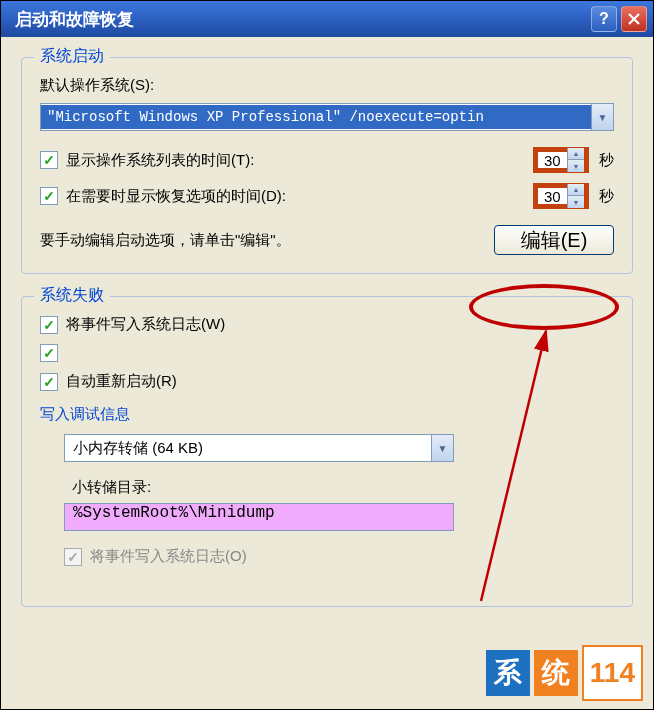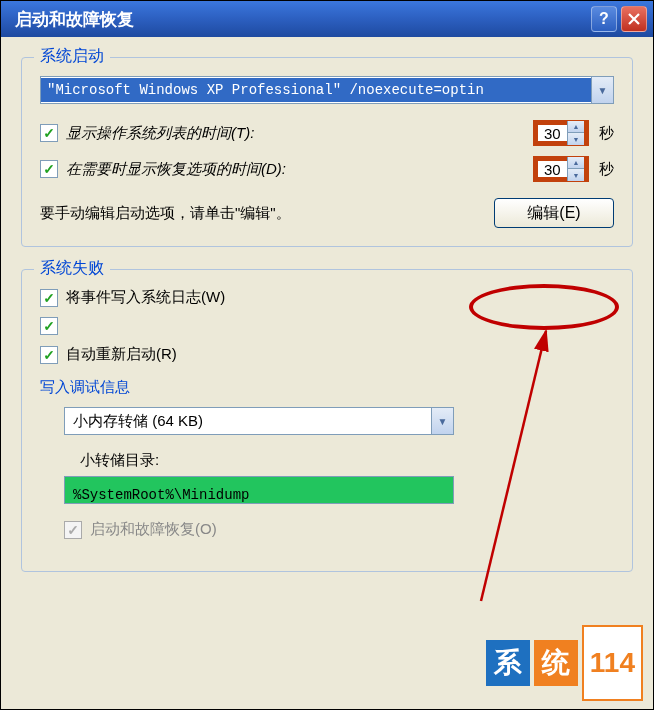--- a/index.html
+++ b/index.html
@@ -14,42 +14,42 @@
 .content { padding: 20px 20px 0 20px; }
 .groupbox { border: 1px solid #b0c4de; border-radius: 4px; padding: 18px 18px 18px 18px; margin-bottom: 22px; position: relative; }
 .groupbox-title { position: absolute; top: -12px; left: 12px; background: #ece9d8; padding: 0 6px; color: #0046d5; font-size: 16px; text-align: center; }
 .label { margin-bottom: 8px; }
 .select { width: 100%; height: 28px; border: 1px solid #7f9db9; background: #fff; display: flex; align-items: center; padding: 0; position: relative; margin-bottom: 16px; }
 .select-text { flex: 1; background: #316ac5; color: #fff; font-family: "Courier New", monospace; font-size: 14px; padding: 4px 6px; white-space: nowrap; overflow: hidden; }
 .select-arrow { width: 22px; height: 26px; background: linear-gradient(to bottom, #e4ecf7, #c1d3ee); border-left: 1px solid #7f9db9; display: flex; align-items: center; justify-content: center; color: #4a6a9c; font-size: 10px; }
 .checkbox-row { display: flex; align-items: center; margin-bottom: 10px; }
 .checkbox { width: 18px; height: 18px; border: 1px solid #7f9db9; background: #fff; margin-right: 8px; display: flex; align-items: center; justify-content: center; color: #21a121; font-size: 14px; font-weight: bold; }
 .checkbox-row-flex { display: flex; align-items: center; margin-bottom: 10px; }
-.checkbox-label { flex: 1; font-style: italic; }
+.checkbox-label { flex: 1; }
 .spinner { width: 56px; height: 26px; border: 5px solid #c2410c; background: #fff; display: flex; align-items: center; margin-right: 10px; }
 .spinner-val { flex: 1; padding: 0 6px; }
 .spinner-btns { width: 18px; display: flex; flex-direction: column; border-left: 1px solid #7f9db9; }
 .spinner-btn { height: 12px; background: linear-gradient(to bottom, #e4ecf7, #c1d3ee); display: flex; align-items: center; justify-content: center; font-size: 7px; color: #4a6a9c; }
 .spinner-btn:first-child { border-bottom: 1px solid #7f9db9; }
 .edit-row { display: flex; align-items: center; margin-top: 16px; }
 .edit-label { flex: 1; }
-.xp-button { min-width: 120px; height: 30px; border: 1px solid #003c74; border-radius: 4px; background: linear-gradient(to bottom, #ffffff, #ece9d8); display: flex; align-items: center; justify-content: center; padding: 0 8px; font-size: 16px; }
+.xp-button { min-width: 120px; height: 30px; border: 1px solid #003c74; border-radius: 4px; background: linear-gradient(to bottom, #ffffff, #ece9d8); display: flex; align-items: center; justify-content: center; padding: 0 8px; font-size: 20px; }
 .sub-group-title { color: #0046d5; margin-top: 14px; margin-bottom: 10px; }
 .select2 { width: 390px; height: 28px; border: 1px solid #7f9db9; background: #fff; display: flex; align-items: center; margin-bottom: 16px; margin-left: 24px; gap: 6px; }
 .select2-text { flex: 1; padding: 0 8px; }
-.textinput { width: 390px; height: 28px; border: 1px solid #7f9db9; background: #22c55e; padding: 0 8px; margin-left: 24px; font-family: "Courier New", monospace; font-size: 14px; display: flex; align-items: flex-end; }
-.input-label { margin-left: 40px; margin-bottom: 6px; }
+.textinput { width: 390px; height: 28px; border: 1px solid #7f9db9; background: #f0abfc; padding: 0 8px; margin-left: 24px; font-family: "Courier New", monospace; font-size: 16px; display: flex; align-items: flex-start; }
+.input-label { margin-left: 32px; margin-bottom: 6px; }
 .disabled-check { color: #888; }
 .disabled-check .checkbox { border-color: #aaa; color: #aaa; background: #f4f4f4; }
 .red-circle { position: absolute; border: 4px solid #c00000; border-radius: 50%; pointer-events: none; }
 .arrow-svg { position: absolute; pointer-events: none; }
 .watermark { position: absolute; bottom: 8px; right: 10px; display: flex; align-items: center; font-weight: bold; font-size: 28px; }
 .wm-blue { background: #1e70c0; color: #fff; padding: 4px 8px; }
 .wm-orange { background: #f08020; color: #fff; padding: 4px 8px; margin-left: 4px; }
-.wm-num { color: #f08020; background: #fff; border: 2px solid #f08020; padding: 20px 6px; margin-left: 4px; }
+.wm-num { color: #f08020; background: #fff; border: 2px solid #f08020; padding: 10px 6px; margin-left: 4px; }
 </style>
 </head>
 <body>
 
 <div class="window">
   <div class="titlebar">
     <span class="titlebar-text">启动和故障恢复</span>
     <div class="titlebar-btns">
       <div class="titlebar-btn help-btn">?</div>
       <div class="titlebar-btn close-btn">
@@ -58,20 +58,21 @@
           </svg>
       </div>
     </div>
   </div>
 
   <div class="content">
 
     <div class="groupbox">
       <div class="groupbox-title">系统启动</div>
 
+      <div class="label">默认操作系统(S):</div>
       <div class="select">
         <div class="select-text">"Microsoft Windows XP Professional" /noexecute=optin</div>
         <div class="select-arrow">▼</div>
       </div>
 
       <div class="checkbox-row-flex">
         <div class="checkbox">✓</div>
         <span class="checkbox-label">显示操作系统列表的时间(T):</span>
         <div class="spinner">
           <span class="spinner-val">30</span>
@@ -97,21 +98,21 @@
       </div>
 
       <div class="edit-row">
         <span class="edit-label">要手动编辑启动选项，请单击"编辑"。</span>
         <div class="xp-button">
             <span>编辑(E)</span>
           </div>
       </div>
     </div>
 
-    <div class="groupbox" style="padding-bottom:22px">
+    <div class="groupbox" style="padding-bottom:30px">
       <div class="groupbox-title">系统失败</div>
 
       <div class="checkbox-row">
         <div class="checkbox">✓</div>
         <span>将事件写入系统日志(W)</span>
       </div>
       <div class="checkbox-row">
         <div class="checkbox">✓</div>
       </div>
       <div class="checkbox-row">
@@ -126,21 +127,21 @@
         <div class="select-arrow">▼</div>
       </div>
 
       <div class="input-label">小转储目录:</div>
       <div class="textinput">
           <span>%SystemRoot%\Minidump</span>
         </div>
 
       <div class="checkbox-row disabled-check" style="margin-top:16px; margin-left:24px;">
         <div class="checkbox">✓</div>
-        <span>启动和故障恢复(O)</span>
+        <span>将事件写入系统日志(O)</span>
       </div>
     </div>
   </div>
 
   <div class="red-circle" style="top:283px; left:468px; width:150px; height:46px;"></div>
   <svg class="arrow-svg" style="top:320px; left:430px;" width="160" height="300">
     <defs>
         <marker id="ah" markerWidth="10" markerHeight="10" refX="8" refY="3" orient="auto">
           <path d="M0,0 L0,6 L9,3 z" fill="#c00000"></path>
         </marker>

